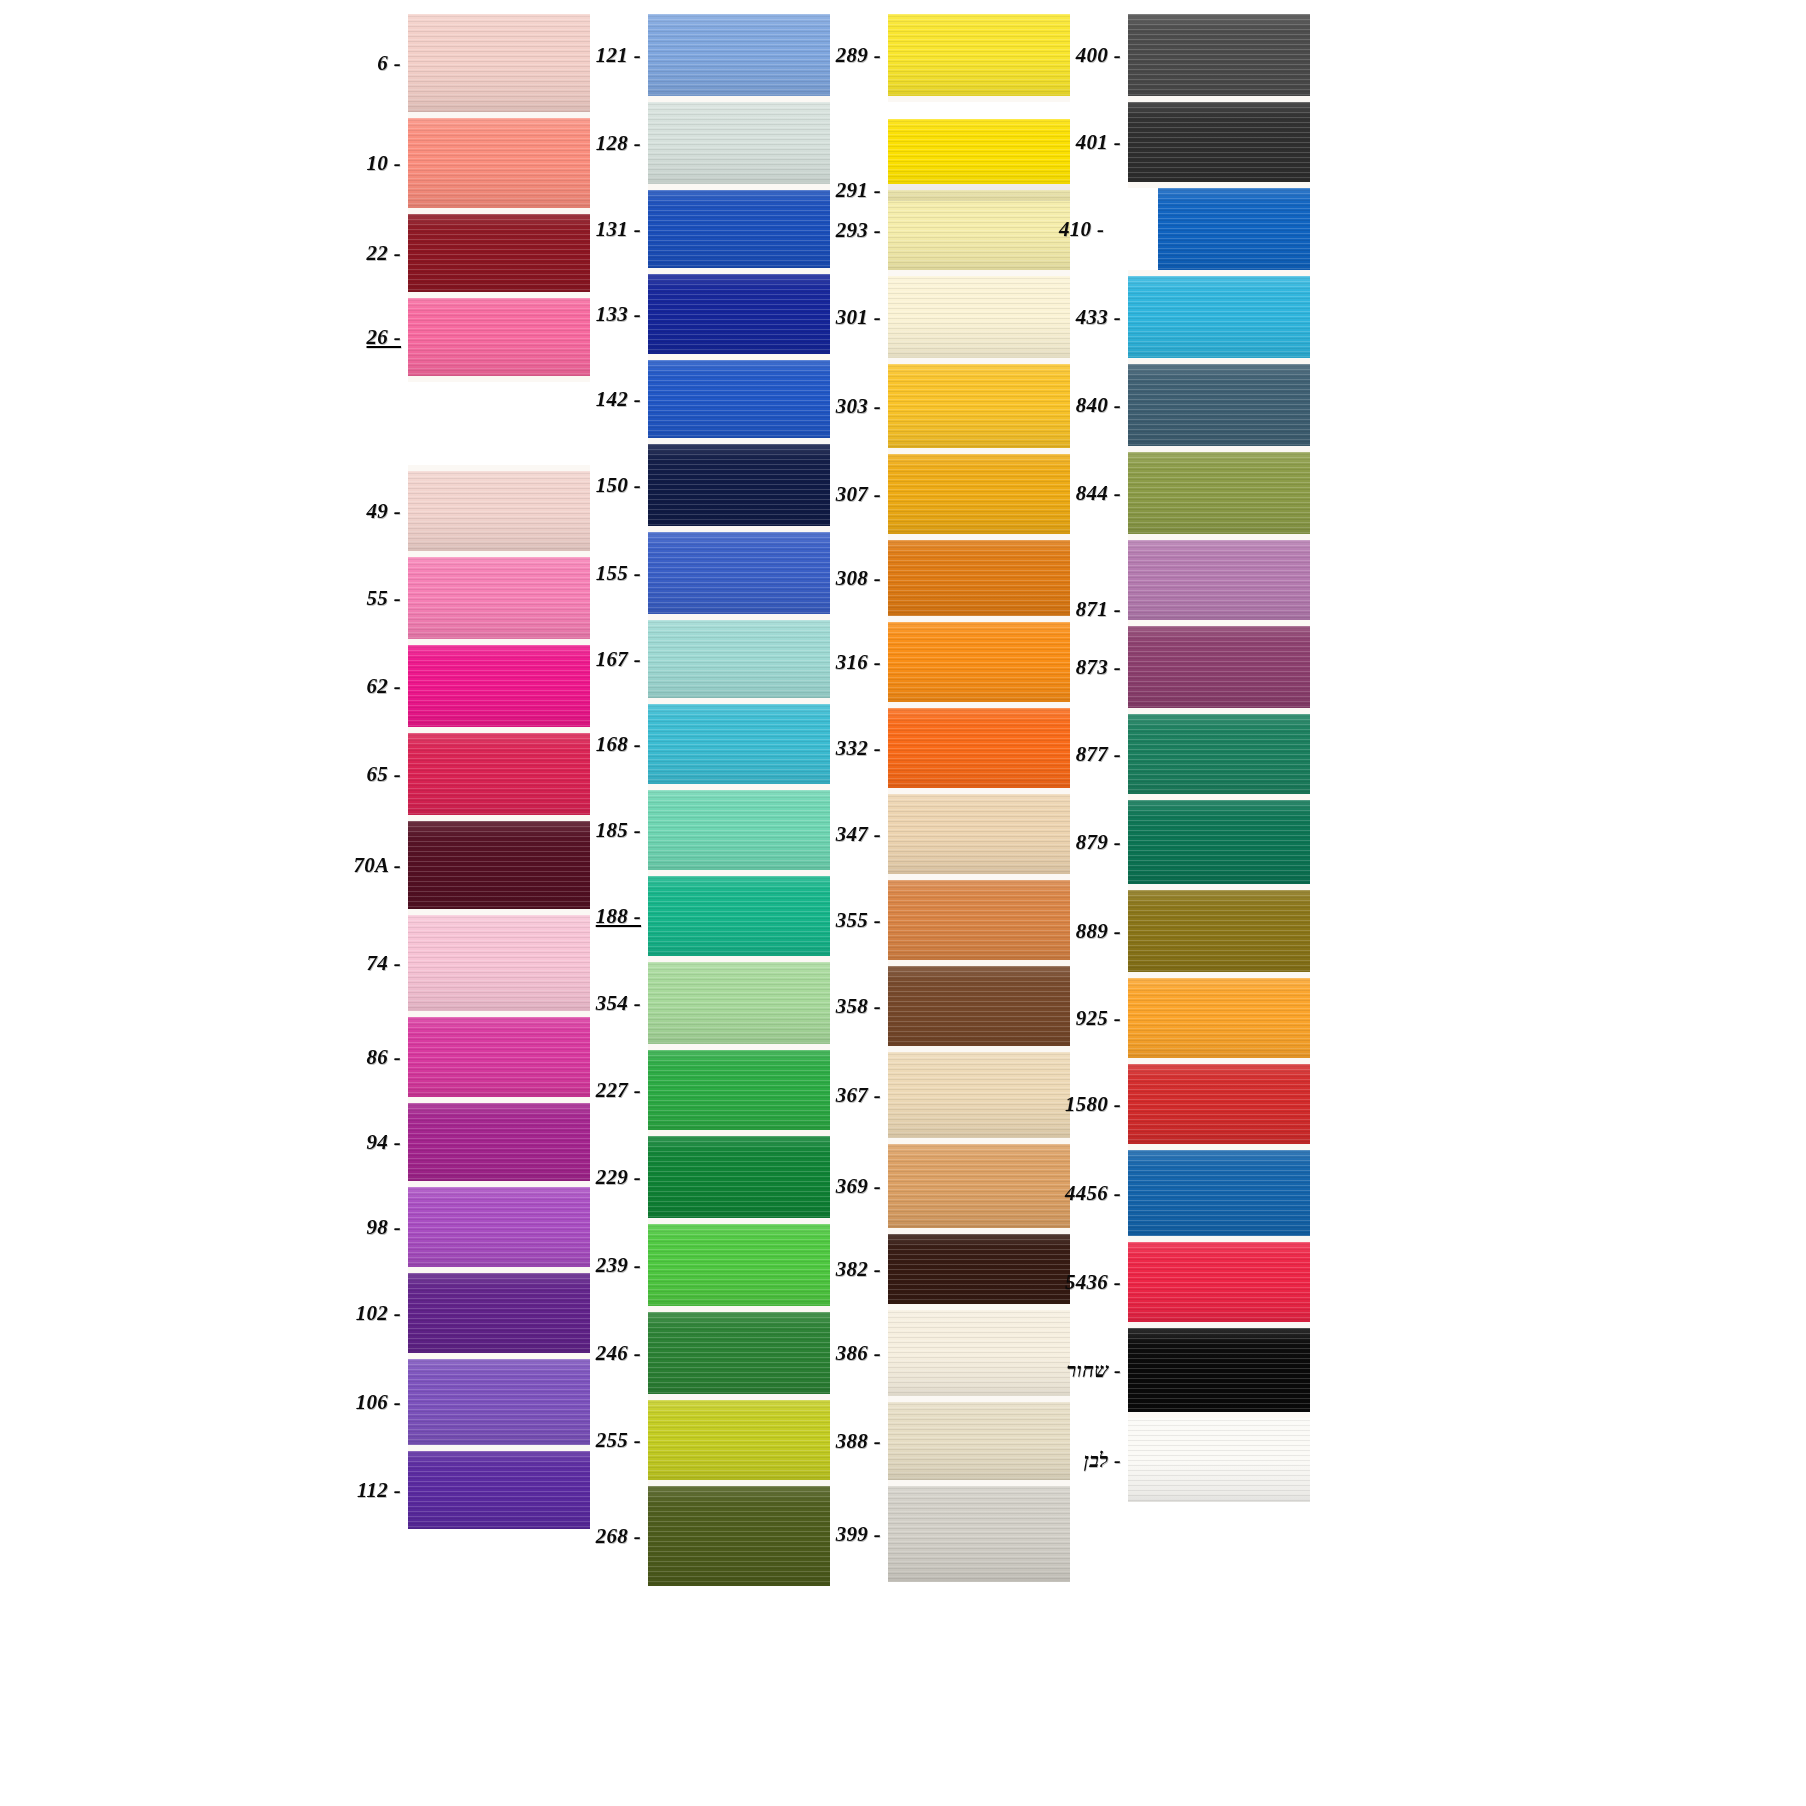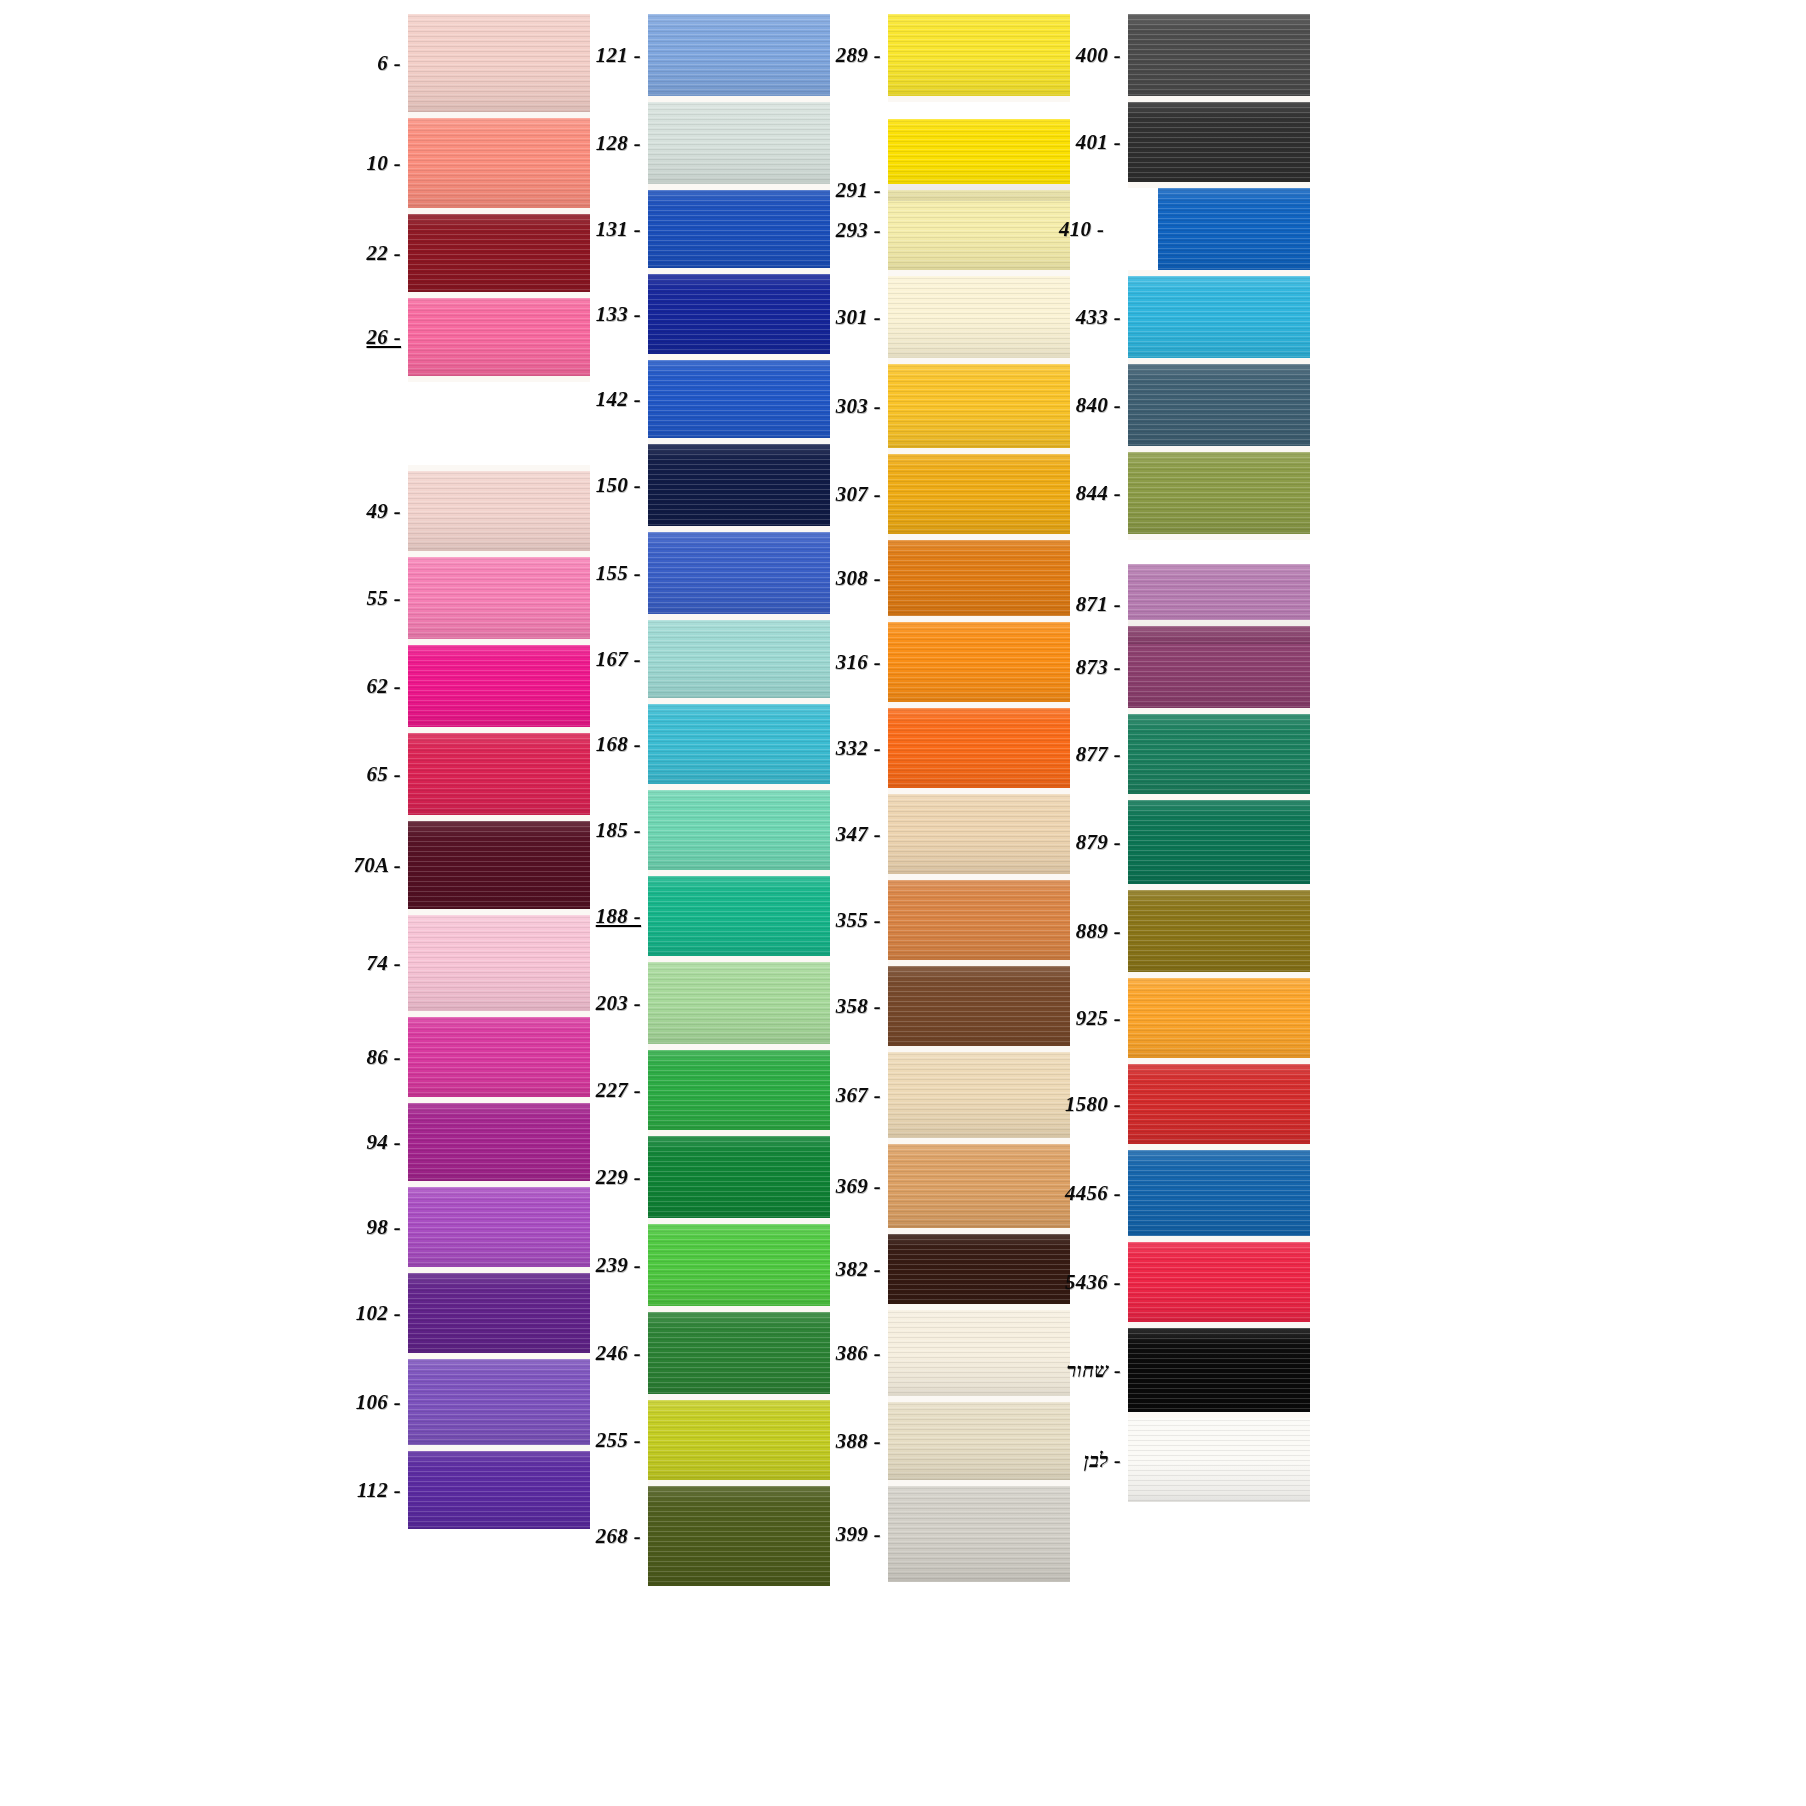--- a/index.html
+++ b/index.html
@@ -241,21 +241,21 @@
           <div class="row-label">185 -</div>
           <div class="swatch" title="185" style="height: 80px; background: rgb(111, 214, 179);"></div>
         </div>
         <div class="gap" style="top: 870px; height: 6px;"></div>
         <div class="swatch-row" style="top: 876px; height: 80px; text-decoration: underline;">
           <div class="row-label">188 -</div>
           <div class="swatch" title="188" style="height: 80px; background: rgb(22, 181, 138);"></div>
         </div>
         <div class="gap" style="top: 956px; height: 6px;"></div>
         <div class="swatch-row" style="top: 962px; height: 82px;">
-          <div class="row-label">203 -</div>
+          <div class="row-label">354 -</div>
           <div class="swatch" title="203" style="height: 82px; background: rgb(167, 217, 155);"></div>
         </div>
         <div class="gap" style="top: 1044px; height: 6px;"></div>
         <div class="swatch-row" style="top: 1050px; height: 80px;">
           <div class="row-label">227 -</div>
           <div class="swatch" title="227" style="height: 80px; background: rgb(44, 171, 68);"></div>
         </div>
         <div class="gap" style="top: 1130px; height: 6px;"></div>
         <div class="swatch-row" style="top: 1136px; height: 82px;">
           <div class="row-label">229 -</div>
@@ -401,21 +401,21 @@
         <div class="swatch-row" style="top: 364px; height: 82px;">
           <div class="row-label">840 -</div>
           <div class="swatch" title="840" style="height: 82px; background: rgb(62, 95, 114);"></div>
         </div>
         <div class="gap" style="top: 446px; height: 6px;"></div>
         <div class="swatch-row" style="top: 452px; height: 82px;">
           <div class="row-label">844 -</div>
           <div class="swatch" title="844" style="height: 82px; background: rgb(139, 155, 71);"></div>
         </div>
         <div class="gap" style="top: 534px; height: 6px;"></div>
-        <div class="swatch-row" style="top: 564px; height: 80px;">
+        <div class="swatch-row" style="top: 540px; height: 80px; align-items: flex-end;">
           <div class="row-label">871 -</div>
           <div class="swatch" title="871" style="height: 80px; background: rgb(181, 123, 176);"></div>
         </div>
         <div class="gap" style="top: 620px; height: 6px;"></div>
         <div class="swatch-row" style="top: 626px; height: 82px;">
           <div class="row-label">873 -</div>
           <div class="swatch" title="873" style="height: 82px; background: rgb(140, 63, 110);"></div>
         </div>
         <div class="gap" style="top: 708px; height: 6px;"></div>
         <div class="swatch-row" style="top: 714px; height: 80px;">

